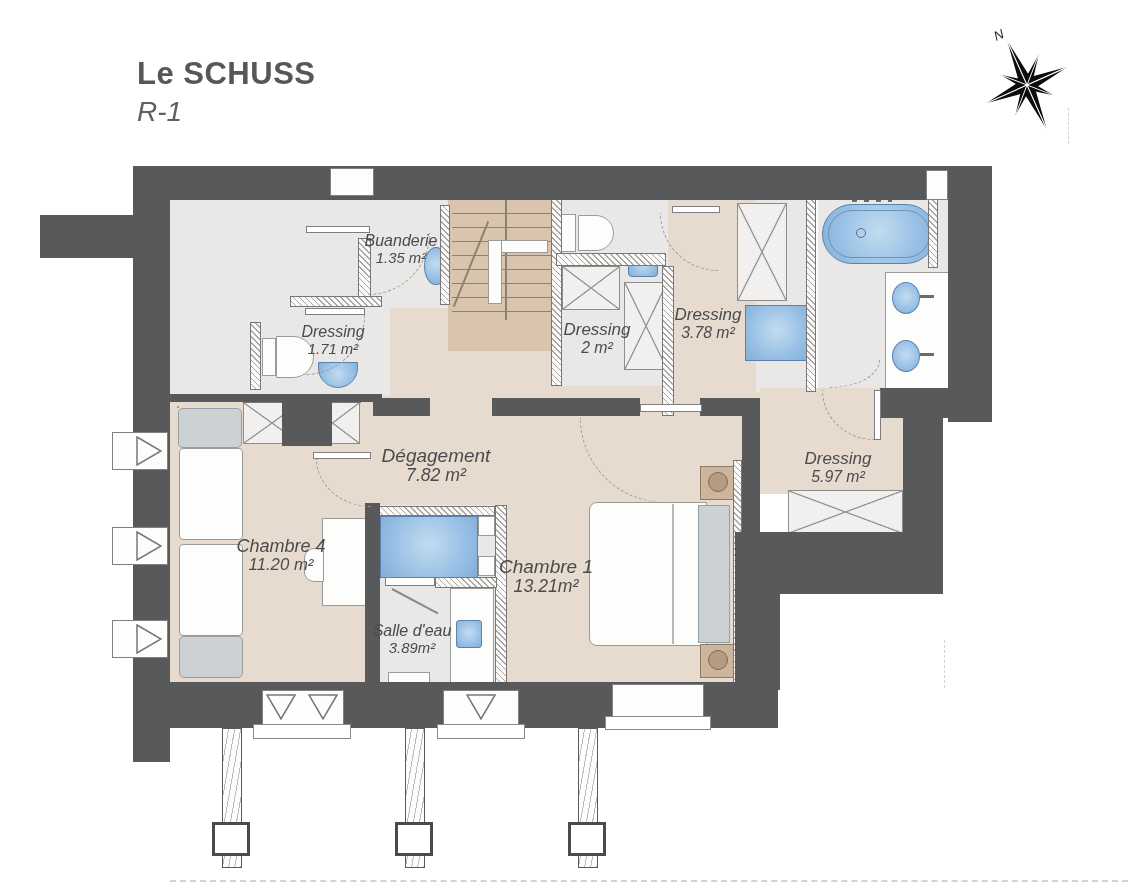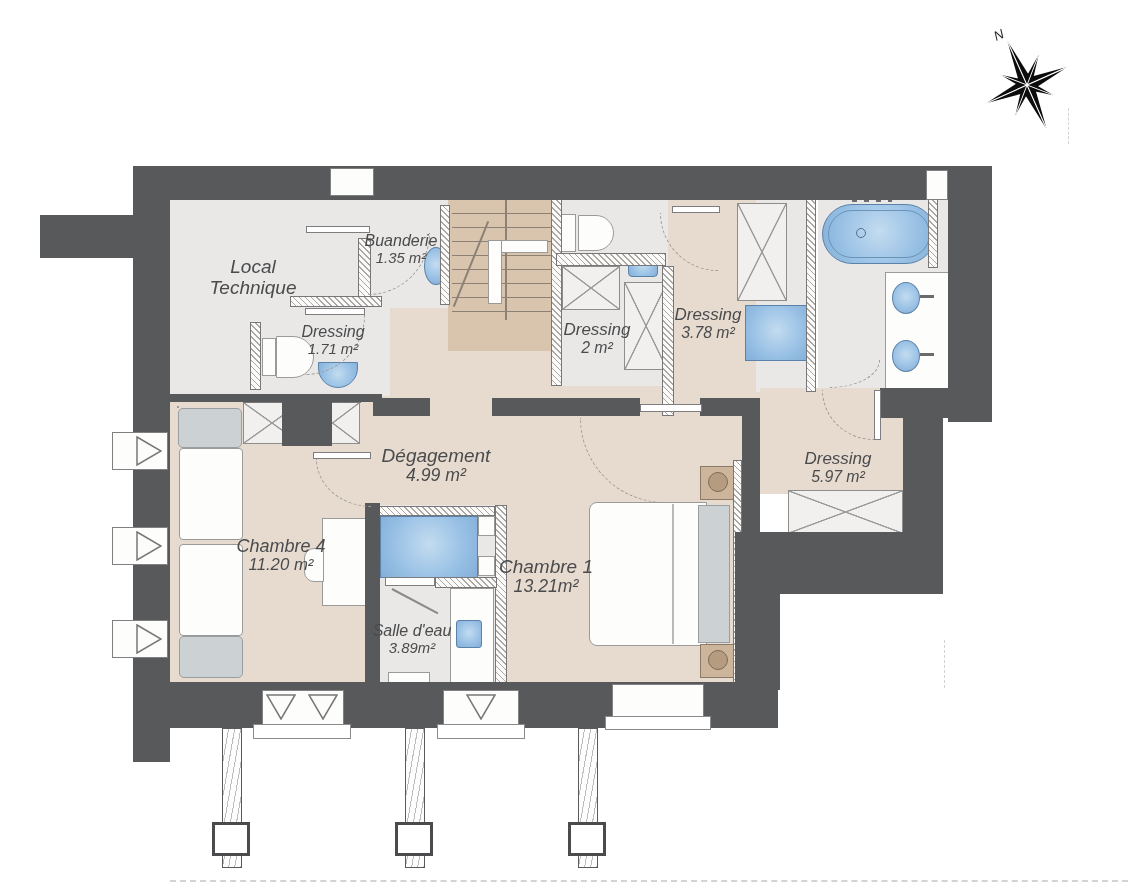--- a/index.html
+++ b/index.html
@@ -199,60 +199,61 @@
   <div class="strip" style="left:405px;top:728px;width:20px;height:140px;"></div>
   <div class="strip" style="left:578px;top:728px;width:20px;height:140px;"></div>
   <div class="psq" style="left:212px;top:822px;width:38px;height:34px;"></div>
   <div class="psq" style="left:395px;top:822px;width:38px;height:34px;"></div>
   <div class="psq" style="left:568px;top:822px;width:38px;height:34px;"></div>
 
   <div class="dash" style="left:170px;top:880px;width:958px;height:0;border-top-width:2px;"></div>
   <div class="dash" style="left:944px;top:640px;width:0;height:48px;border-left-width:1.5px;"></div>
   <div class="dash" style="left:1068px;top:108px;width:0;height:36px;border-left-width:1.5px;"></div>
 
-  <div class="lbl" style="left:253px;top:277px;font-size:19px;width:120px;">
-    <span class="nm">Local Technique</span>
-  </div>
   <div class="lbl" style="left:401px;top:249px;font-size:16px;">
     <span class="nm">Buanderie</span>
     <span class="ar">1.35 m²</span>
   </div>
   <div class="lbl" style="left:333px;top:340px;font-size:16px;">
     <span class="nm">Dressing</span>
     <span class="ar">1.71 m²</span>
   </div>
   <div class="lbl" style="left:597px;top:338px;font-size:17px;">
     <span class="nm">Dressing</span>
     <span class="ar">2 m²</span>
   </div>
   <div class="lbl" style="left:708px;top:323px;font-size:17px;">
     <span class="nm">Dressing</span>
     <span class="ar">3.78 m²</span>
   </div>
   <div class="lbl" style="left:436px;top:466px;font-size:19px;">
     <span class="nm">Dégagement</span>
-    <span class="ar">4.99 m²</span>
+    <span class="ar">7.82 m²</span>
   </div>
   <div class="lbl" style="left:838px;top:467px;font-size:17px;">
     <span class="nm">Dressing</span>
     <span class="ar">5.97 m²</span>
   </div>
   <div class="lbl" style="left:281px;top:555px;font-size:18px;">
     <span class="nm">Chambre 4</span>
     <span class="ar">11.20 m²</span>
   </div>
   <div class="lbl" style="left:546px;top:577px;font-size:19px;">
     <span class="nm">Chambre 1</span>
     <span class="ar">13.21m²</span>
   </div>
   <div class="lbl" style="left:412px;top:639px;font-size:16px;">
     <span class="nm">Salle d'eau</span>
     <span class="ar">3.89m²</span>
   </div>
 
+  <div id="title">
+    <div class="t1">Le SCHUSS</div>
+    <div class="t2">R-1</div>
+  </div>
 
   <svg viewBox="0 0 120 130" style="position:absolute;left:966px;top:16px;width:122px;height:132px;">
     <g transform="rotate(-24 60 68)">
       <text x="50" y="16" font-size="13" font-style="italic" font-family="Liberation Sans, sans-serif" fill="#2b2b2b">N</text>
       <polygon points="60,20 66,62 104,68 66,74 60,116 54,74 16,68 54,62" fill="#0c0c0c"></polygon>
       <polygon points="60,36 64,64 88,68 64,72 60,100 56,72 32,68 56,64" transform="rotate(45 60 68)" fill="#0c0c0c"></polygon>
       <path d="M60 20 L60 116 M16 68 L104 68" stroke="#ffffff" stroke-width="1.1"></path>
       <path d="M38 46 L82 90 M82 46 L38 90" stroke="#ffffff" stroke-width="0.9"></path>
     </g>
   </svg>

